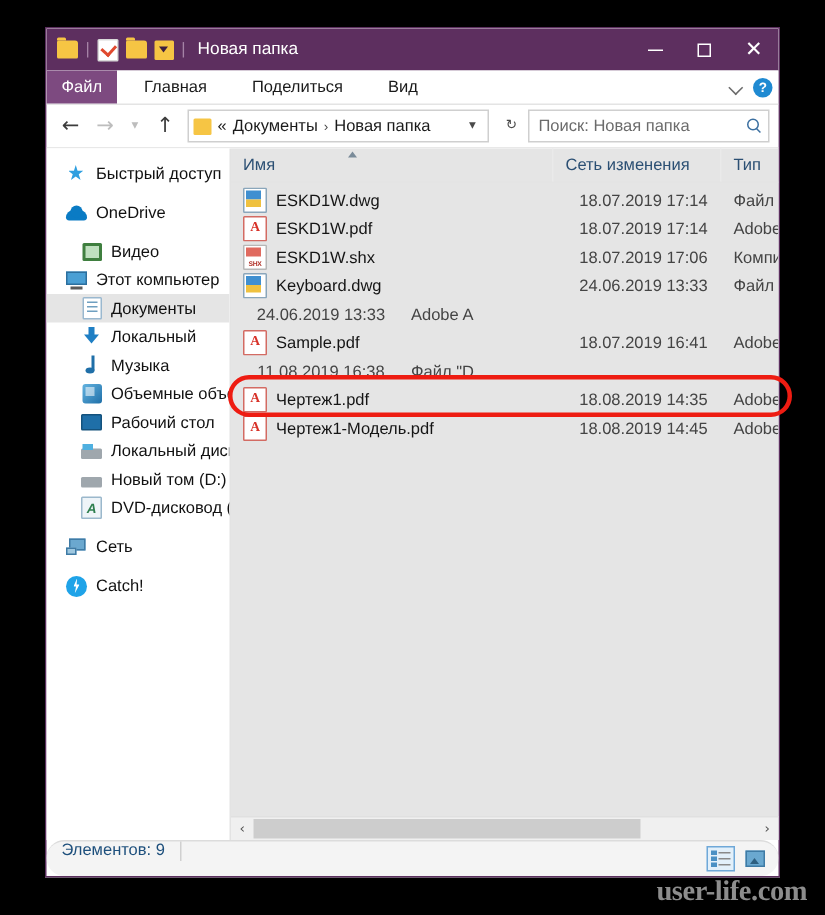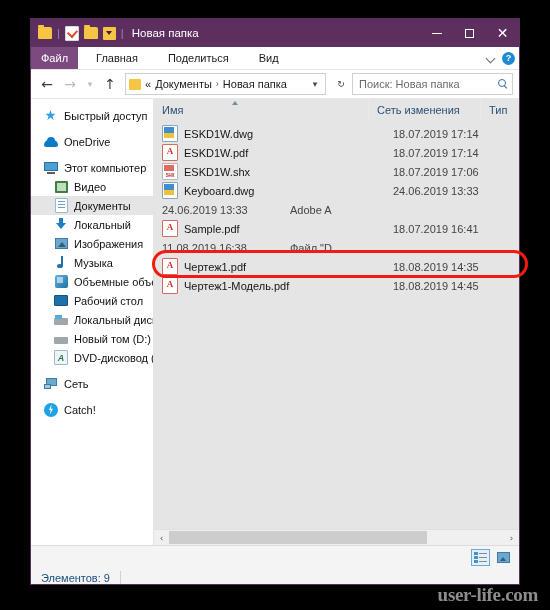--- a/index.html
+++ b/index.html
@@ -283,30 +283,30 @@
     border-left: 3.5px solid transparent;
     border-right: 3.5px solid transparent;
     border-bottom: 4px solid #7a8b99;
   }
   .filelist {
     flex: 1 1 auto; overflow: hidden;
     padding-top: 2px;
   }
   .frow {
     height: 19px; display: flex; align-items: center;
-    font-size: 11px; color: #151515; gap: 16px;
+    font-size: 11px; color: #151515;
   }
   .frow .f-name {
     width: 215px; flex: none; display: flex; align-items: center;
     padding-left: 8px; box-sizing: border-box;
     white-space: nowrap; overflow: hidden;
   }
   .frow .f-date {
     width: 112px; flex: none; padding-left: 8px; box-sizing: border-box;
-    color: #444; white-space: nowrap;
+    color: #444; white-space: nowrap; text-align: center;
   }
   .frow .f-type {
     flex: 1 1 auto; padding-left: 8px; box-sizing: border-box;
     color: #444; white-space: nowrap; overflow: hidden;
   }
   .fico { width: 14px; height: 15px; flex: none; margin-right: 6px; position: relative; }
   
   .fico.dwg { background:#ffffff; border:1px solid #8aa6bb; border-radius:1px; }
   .fico.dwg::before{content:"";position:absolute;left:1px;top:1px;width:10px;height:6px;background:#3f8fd0;}
   .fico.dwg::after{content:"";position:absolute;left:1px;top:7px;width:10px;height:5px;background:#efc13f;}
@@ -343,23 +343,24 @@
   .hs-thumb {
     position: absolute; left: 0; top: 1px;
     width: 77%; height: 13px; background: #cdcdcd;
   }
 
   
   .statusbar {
     height: 23px; flex: none;
     background: #f4f4f4;
     border-top: 1px solid #dcdcdc;
-    display: flex; align-items: flex-end;
-    padding: 15px 4px 0 10px;
-    position: relative;
+    display: flex; align-items: flex-start;
+    padding: 0 4px 0 10px;
+    position: relative;
+    border-radius: 12px;
   }
   .status-text { font-size: 11px; color: #1d4f7c; }
   .status-sep {
     width: 1px; height: 13px; background: #d0d0d0; margin-left: 10px;
   }
   .viewtoggles {
     position: absolute; right: 6px; top: 0; height: 23px;
     display: flex; align-items: center; gap: 4px;
   }
   .vt {
@@ -484,49 +485,43 @@
           <span>Быстрый доступ</span>
         </div>
         <div class="sb-gap"></div>
         <div class="sb-item lvl0">
           <span class="sb-ico">
               <i class="i-cloud"></i>
             </span>
           <span>OneDrive</span>
         </div>
         <div class="sb-gap"></div>
+        <div class="sb-item lvl1">
+          <span class="sb-ico">
+              <i class="i-video"></i>
+            </span>
+          <span>Видео</span>
+        </div>
         <div class="sb-item lvl0">
           <span class="sb-ico">
               <i class="i-pc"></i>
             </span>
           <span>Этот компьютер</span>
         </div>
-        <div class="sb-item lvl1">
-          <span class="sb-ico">
-              <i class="i-video"></i>
-            </span>
-          <span>Видео</span>
-        </div>
         <div class="sb-item lvl1 sel">
           <span class="sb-ico">
               <i class="i-doc"></i>
             </span>
           <span>Документы</span>
         </div>
         <div class="sb-item lvl1">
           <span class="sb-ico">
               <i class="i-dl"></i>
             </span>
           <span>Локальный</span>
-        </div>
-        <div class="sb-item lvl1">
-          <span class="sb-ico">
-              <i class="i-img"></i>
-            </span>
-          <span>Изображения</span>
         </div>
         <div class="sb-item lvl1">
           <span class="sb-ico">
               <i class="i-music"></i>
             </span>
           <span>Музыка</span>
         </div>
         <div class="sb-item lvl1">
           <span class="sb-ico">
               <i class="i-3d"></i>

